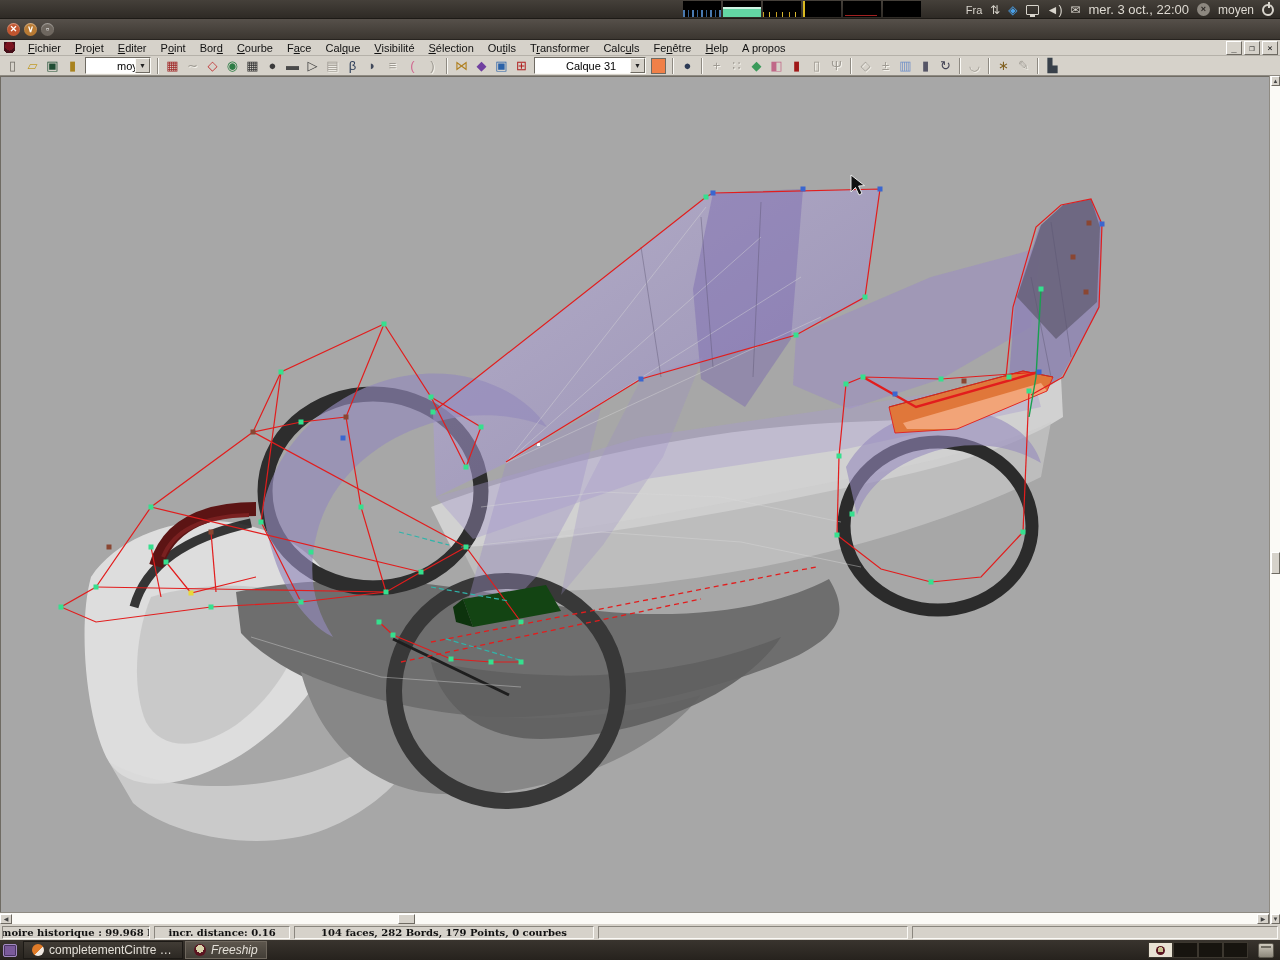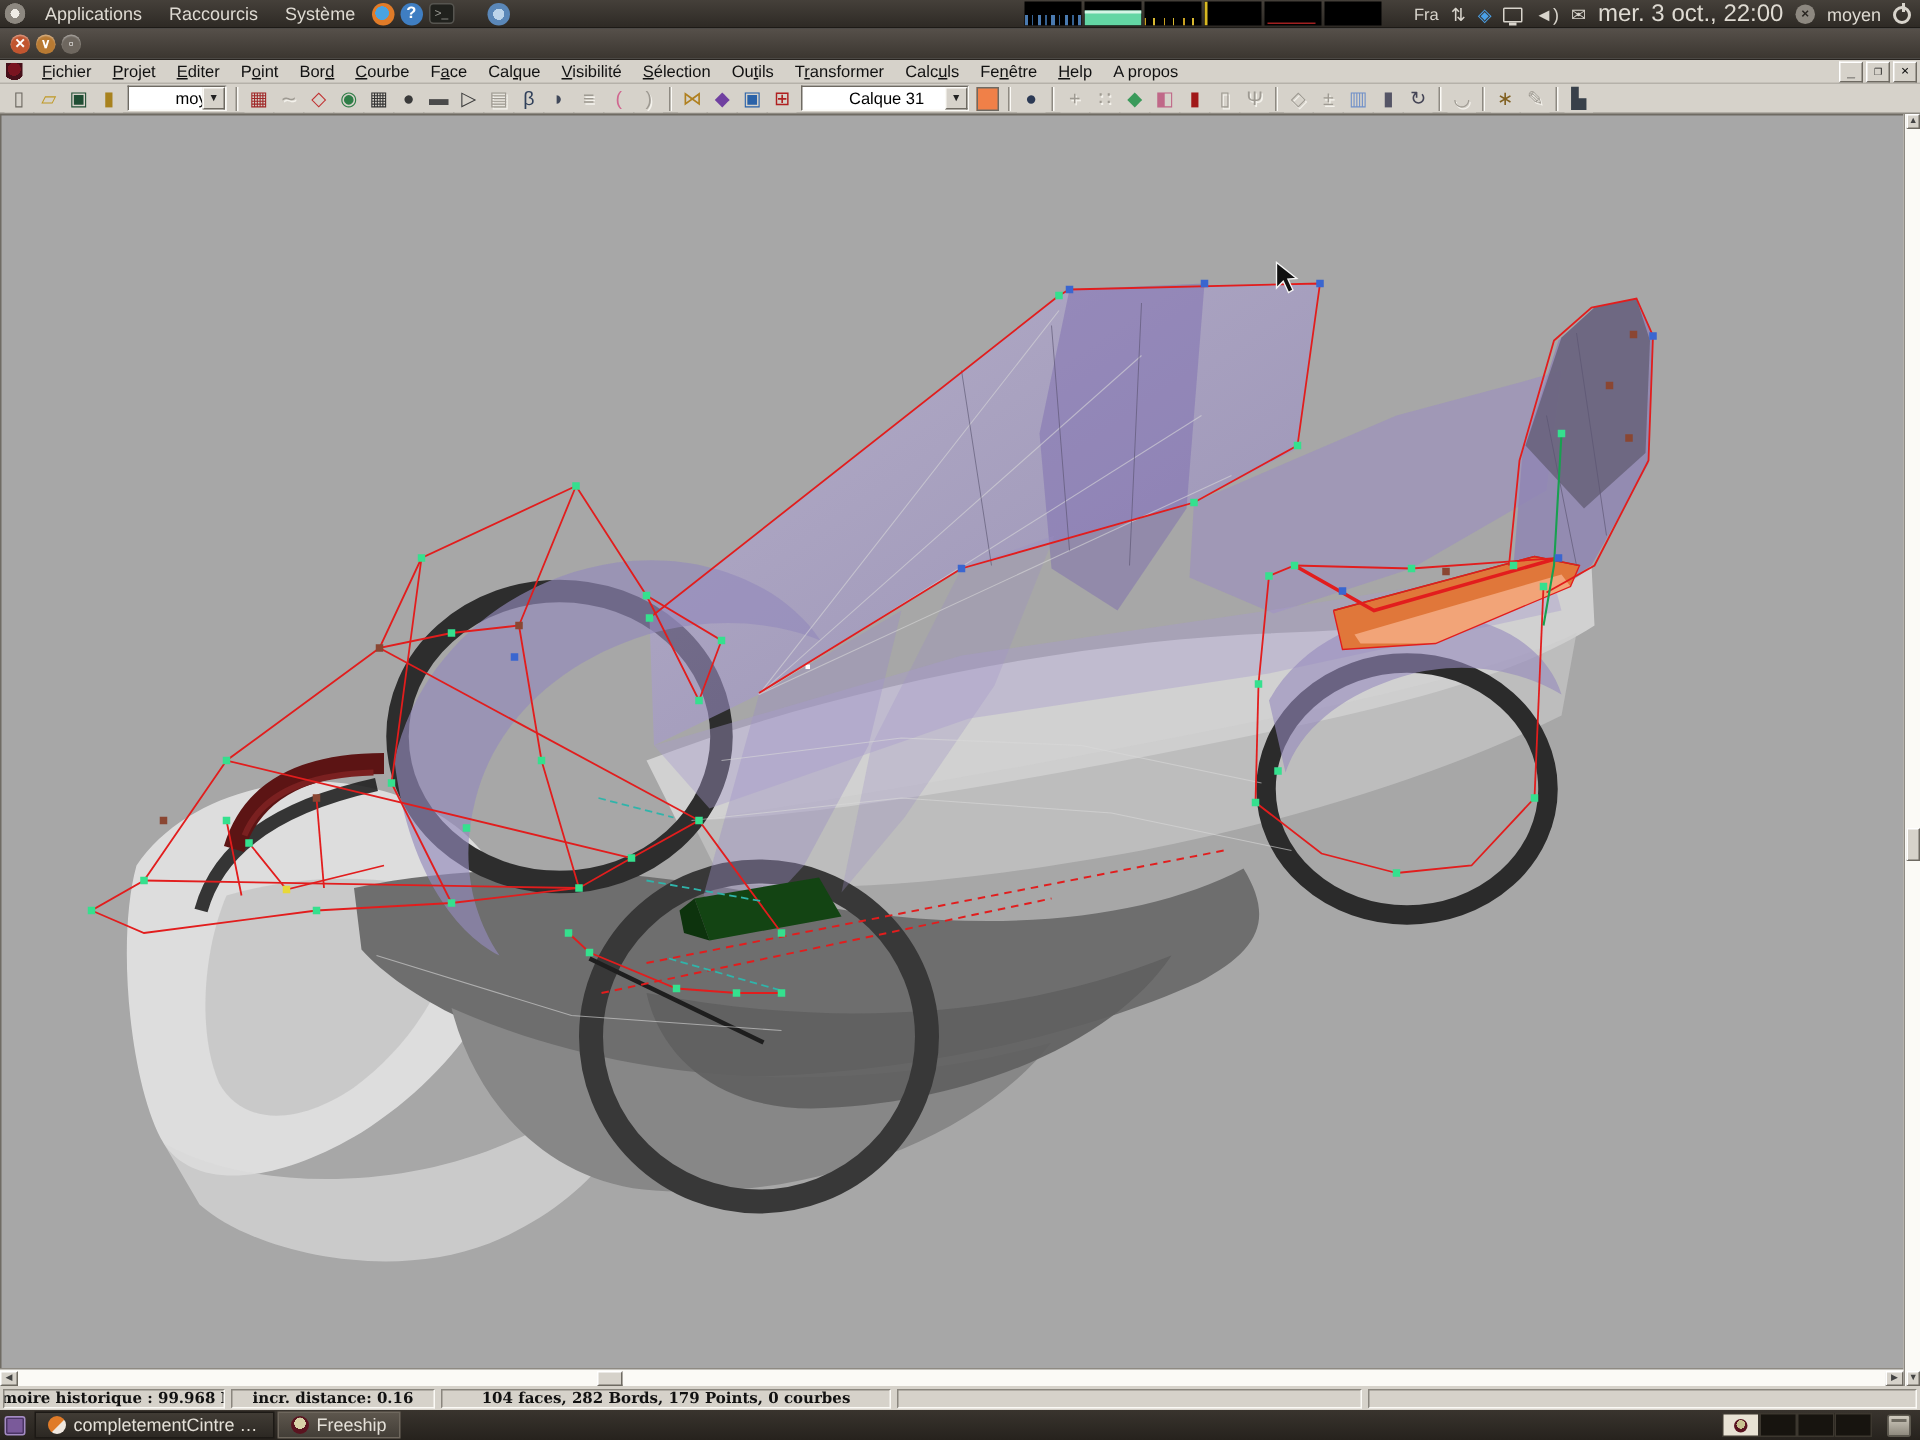--- a/index.html
+++ b/index.html
@@ -29,21 +29,21 @@
   .applet .net { position:absolute; bottom:0; left:0; right:0; height:30%;
     background:repeating-linear-gradient(90deg,#c8a020 0 1px, transparent 1px 6px, #d8b830 6px 7px, transparent 7px 13px); }
   .applet .yline { position:absolute; top:0; bottom:0; left:0; width:2px; background:#d8b820; }
   .applet .rline { position:absolute; bottom:1px; left:2px; right:4px; height:1px; background:#a02020; }
   .tp-right { position:absolute; right:0; top:0; height:19px; display:flex; align-items:center; gap:8px; padding-right:6px; }
   .kbd-ind { font-size:11px; color:#d8d4cc; }
   .tray-glyph { font-size:12px; color:#d8d4cc; }
   .dropbox { color:#4aa0e8; font-size:12px; }
   .monitor-ic { width:13px; height:10px; border:1px solid #d8d4cc; border-radius:1px; position:relative; }
   .monitor-ic:after { content:""; position:absolute; left:3px; right:3px; bottom:-3px; height:2px; background:#d8d4cc; }
-  .clock { font-size:16px; }
+  .clock { font-size:13px; }
   .user-ic { width:13px; height:13px; border-radius:50%; background:#8d8880; color:#2a2622; font-size:9px;
     line-height:13px; text-align:center; font-weight:bold; }
   .power-ic { width:12px; height:12px; border:2px solid #d8d4cc; border-radius:50%; position:relative; }
   .power-ic:after { content:""; position:absolute; left:4px; top:-4px; width:2px; height:6px; background:#d8d4cc; }
 
   
   .title-bar { height:21px; background:linear-gradient(#56504a,#3b3630); display:flex; align-items:center;
     border-bottom:1px solid #27231f; color:#f2f0ea; font-size:12px; font-weight:bold; }
   .wbtns { display:flex; gap:4px; padding:0 6px 0 7px; }
   .wbtn { width:13px; height:13px; border-radius:50%; font-size:9px; line-height:13px; text-align:center;
@@ -100,48 +100,38 @@
   .sb-panel { height:13px; border:1px solid; border-color:#8a867e #fbfaf6 #fbfaf6 #8a867e;
     display:flex; align-items:center; justify-content:center; white-space:nowrap; overflow:hidden; }
 
   
   .taskbar { height:20px; background:linear-gradient(#39342e,#26221d); display:flex; align-items:center;
     position:relative; color:#e4e0d8; font-size:12px; }
   .wl-icon { width:14px; height:13px; margin:0 6px 0 3px; background:#7a5a9a; border:1px solid #a48cc2; border-radius:2px;
     box-shadow:inset 0 0 0 1px #4a3564; }
   .task { height:18px; display:flex; align-items:center; gap:5px; padding:0 8px; margin-right:2px;
     border:1px solid #1c1915; background:linear-gradient(#413c35,#2c2823); max-width:160px; cursor:default; }
-  .task.active { background:linear-gradient(#5d564d,#433e37); border-color:#6e675d; }
+  .task.active { background:linear-gradient(#5d564d,#433e37); border-color:#6e675d;font-style:italic; }
   .task .t-ic { width:12px; height:12px; border-radius:50%; flex:none; }
   .t-impress { background:linear-gradient(135deg,#e07b28 0 55%, #f0e8e0 56%); border-radius:2px; }
   .t-freeship { background:radial-gradient(circle at 50% 40%, #d8d2a8 0 40%, #5a1420 41% 80%, #2a1010 81%); }
   .task .t-label { white-space:nowrap; overflow:hidden; text-overflow:ellipsis; }
   .tb-right { position:absolute; right:0; top:0; height:20px; display:flex; align-items:center; }
   .ws-cell { width:25px; height:16px; background:#17140f; border:1px solid #3c372f; }
   .ws-cell.current { background:#e8e2d4; display:flex; align-items:center; justify-content:center; }
   .ws-cell.current .mini { width:9px; height:9px; border-radius:50%;
     background:radial-gradient(circle at 50% 40%, #c8c290 0 40%, #5a1420 41% 85%); }
   .trash { width:16px; height:15px; margin:0 6px 0 10px; background:linear-gradient(#cfcabe,#8d887c);
     border:1px solid #5c584e; border-radius:2px; position:relative; }
   .trash:after { content:""; position:absolute; left:2px; right:2px; top:2px; height:2px; background:#6e6a60; }
 </style>
 </head>
 <body>
 
 <div class="top-panel">
-  <div class="tp-left">
-    <span class="distro"></span>
-    <span class="tp-menu">Applications</span>
-    <span class="tp-menu">Raccourcis</span>
-    <span class="tp-menu">Système</span>
-    <span class="launcher ff"></span>
-    <span class="launcher help">?</span>
-    <span class="term">&gt;_</span>
-    <span class="launcher chromium"></span>
-  </div>
   <div class="tp-applets">
     <div class="applet">
         <div class="cpu"></div>
       </div>
     <div class="applet">
         <div class="mem"></div>
       </div>
     <div class="applet">
         <div class="net"></div>
       </div>

